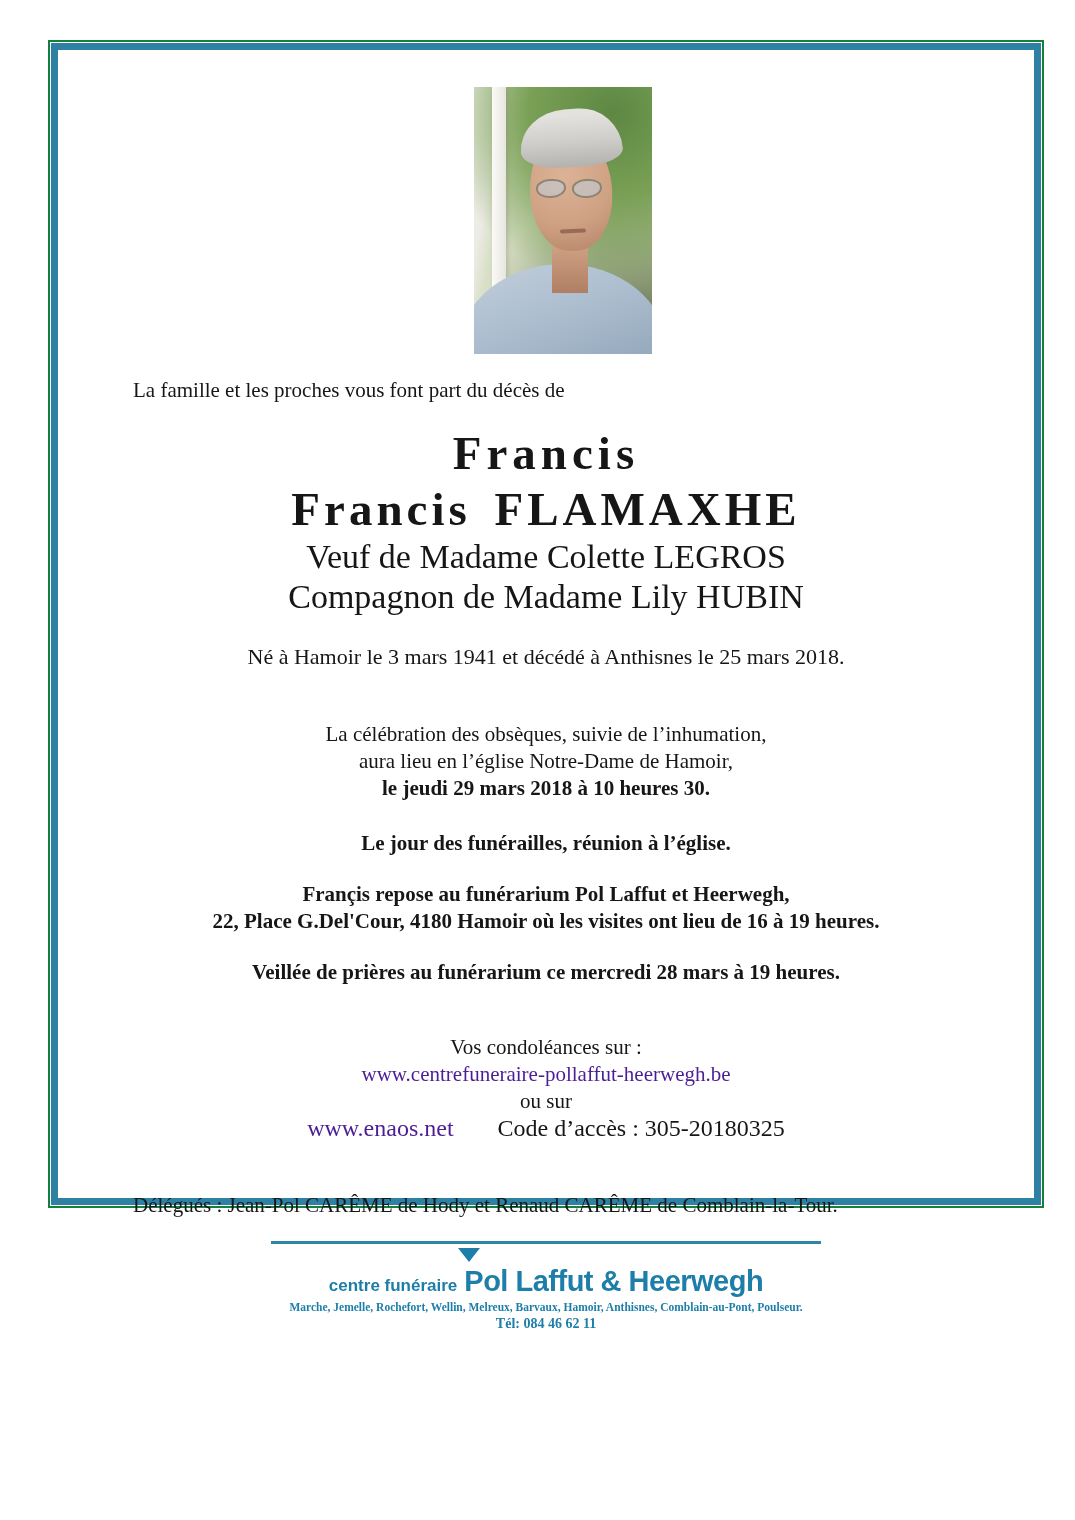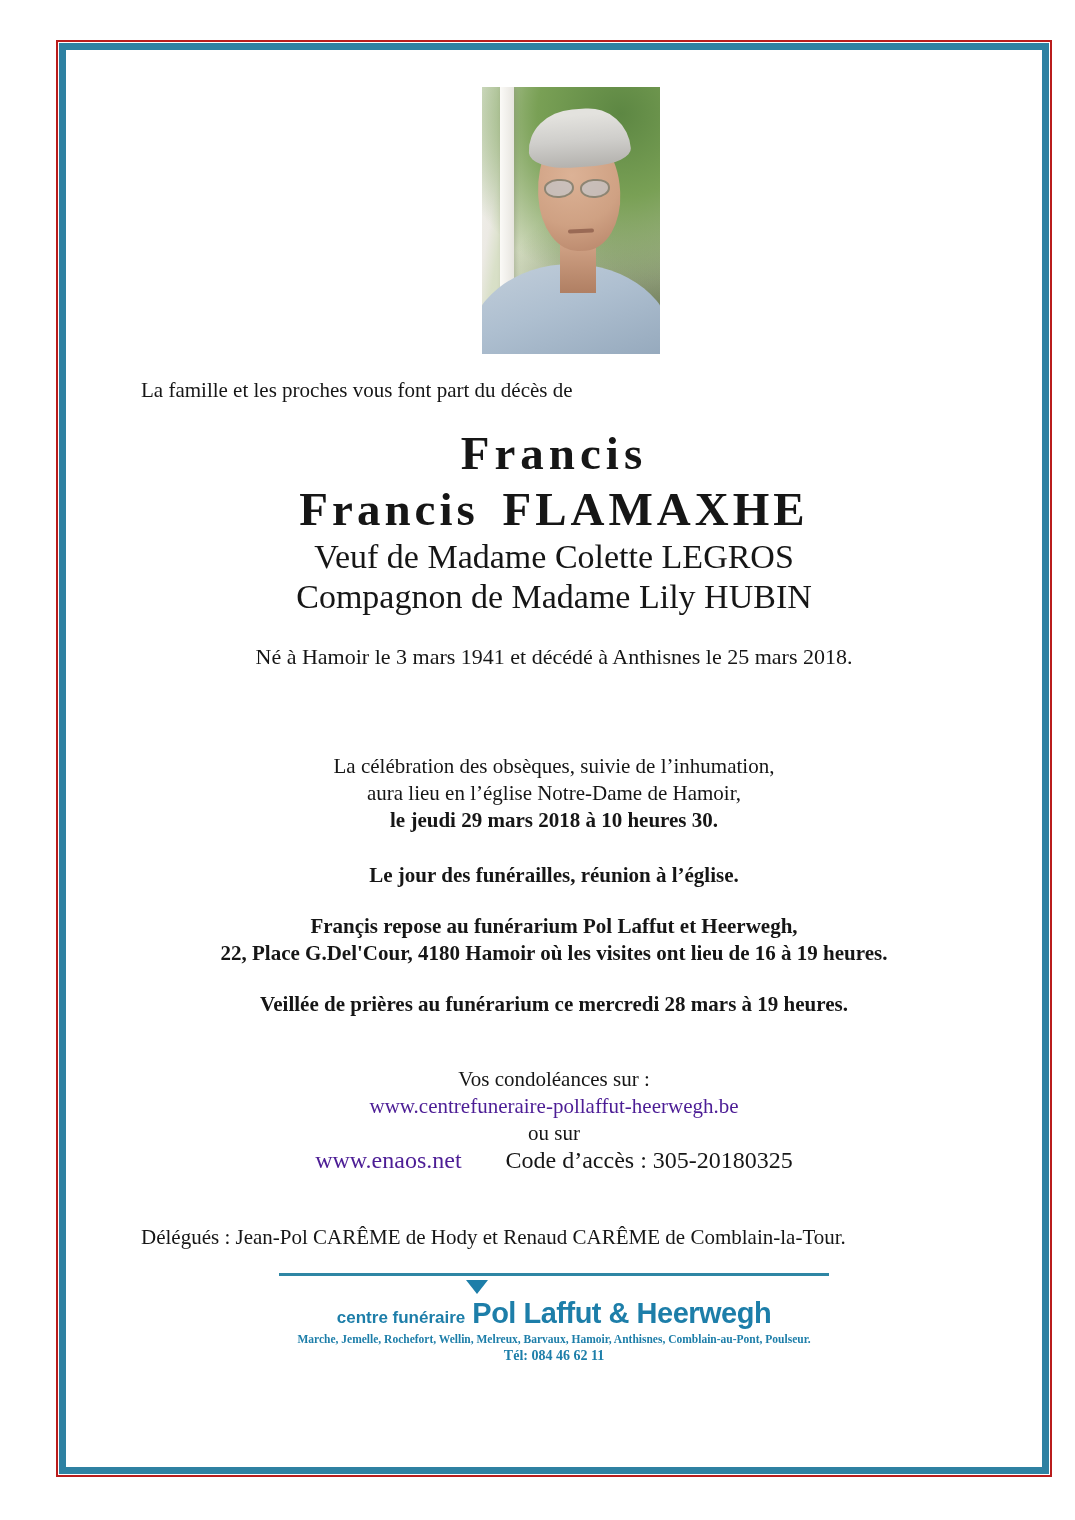--- a/index.html
+++ b/index.html
@@ -6,22 +6,22 @@
   .page{
     position:relative;
     width:1075px;height:1520px;
     background:#ffffff;
     font-family:"Liberation Serif", serif;
     color:#161616;
     overflow:hidden;
   }
   
   .frame{
-    position:absolute;left:56px;top:40px;width:996px;height:1437px;
-    border:2px solid #b91c1c;
+    position:absolute;left:48px;top:40px;width:996px;height:1168px;
+    border:2px solid #15803d;
     box-sizing:border-box;
   }
   .frame-inner{
     position:absolute;inset:1px;
     border:7px solid #2e81a2;
     box-sizing:border-box;
   }
   .content{
     position:absolute;inset:0;
     box-sizing:border-box;
@@ -107,21 +107,21 @@
     font-size:34px;line-height:40px;
   }
   .t-birth{
     margin-top:26px;
     font-size:22px;line-height:28px;
   }
   .para{
     font-size:21px;line-height:27px;
   }
   .para.b, .bold-line{font-weight:700;}
-  .mt-ceremony{margin-top:82px;}
+  .mt-ceremony{margin-top:50px;}
   .mt-meeting{margin-top:28px;}
   .mt-repose{margin-top:24px;}
   .mt-vigil{margin-top:24px;}
   .mt-condol{margin-top:48px;}
   .link{
     color:#4c1d95;
     cursor:pointer;
   }
   .enaos-row{
     display:flex;justify-content:center;align-items:baseline;gap:44px;

